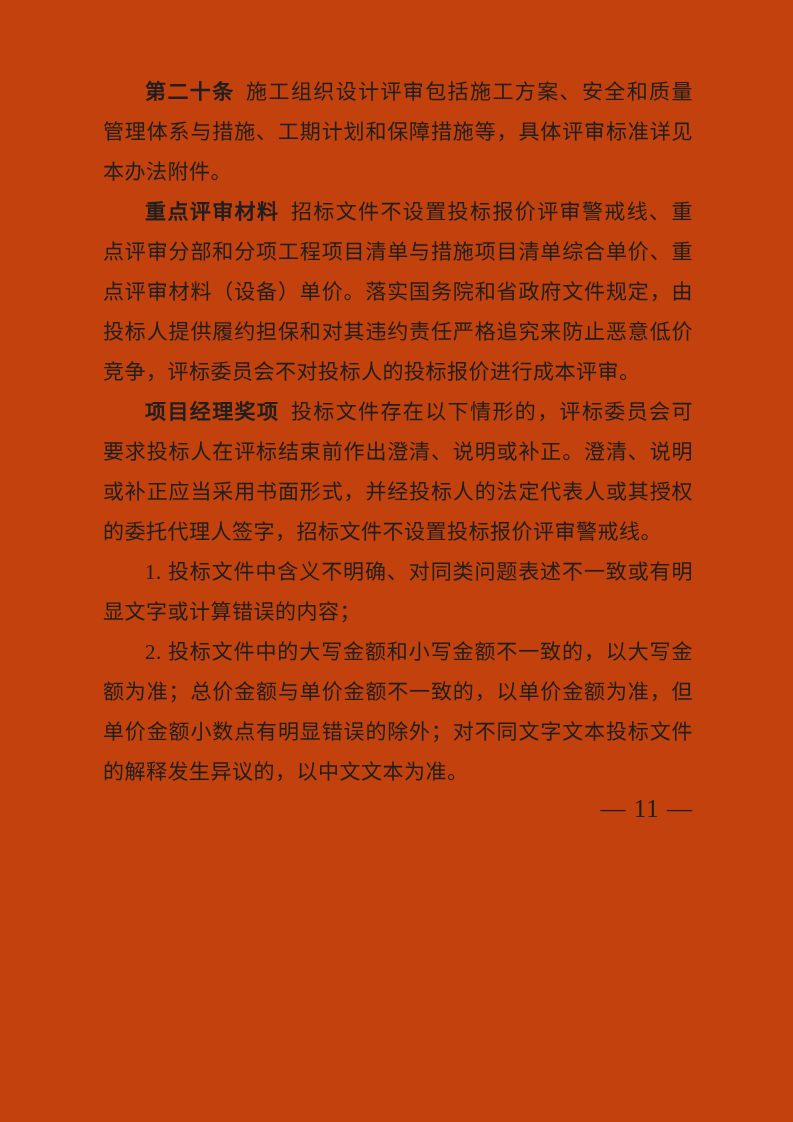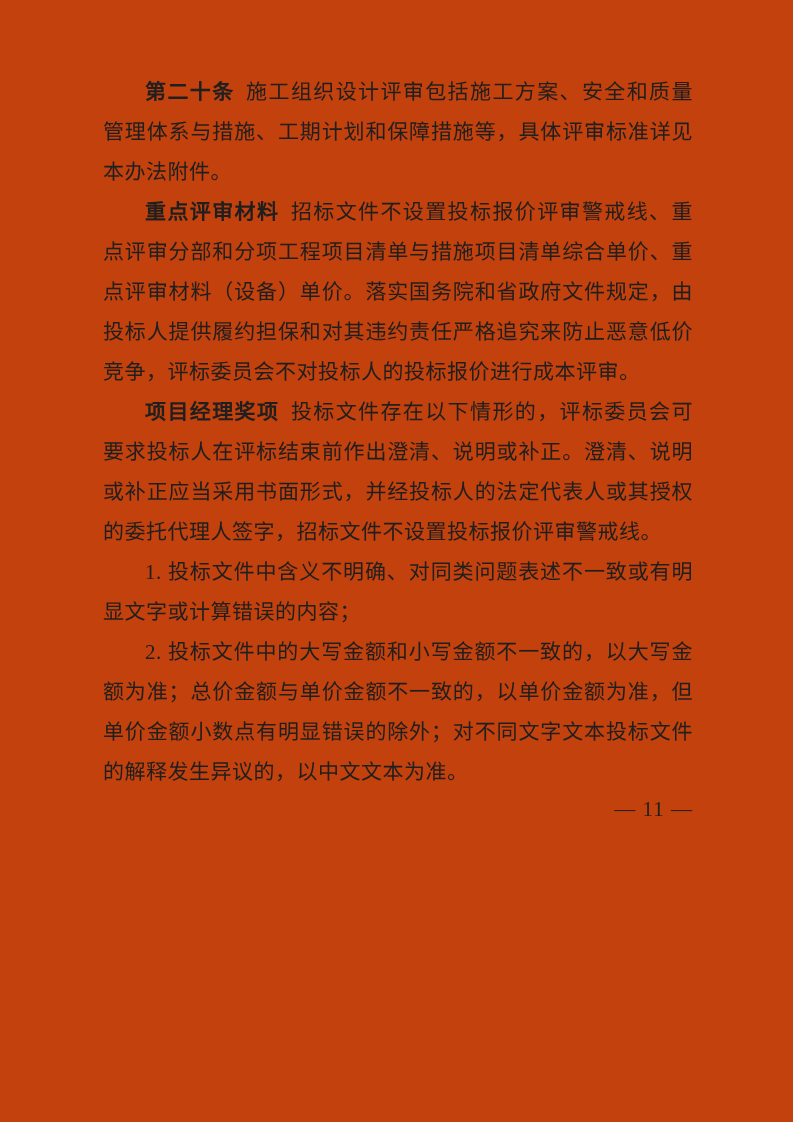--- a/index.html
+++ b/index.html
@@ -30,21 +30,21 @@
     text-justify: inter-character;
     letter-spacing: 0.5px;
     word-break: break-all;
   }
   .article-label {
     font-weight: bold;
     margin-right: 0.55em;
   }
   .page-number {
     margin-top: 2px;
-    font-size: 21px;
+    font-size: 25px;
     line-height: 30px;
     text-align: right;
     letter-spacing: 1px;
     color: #1f1f1f;
   }
 </style>
 </head>
 <body>
 
 <div class="page">

